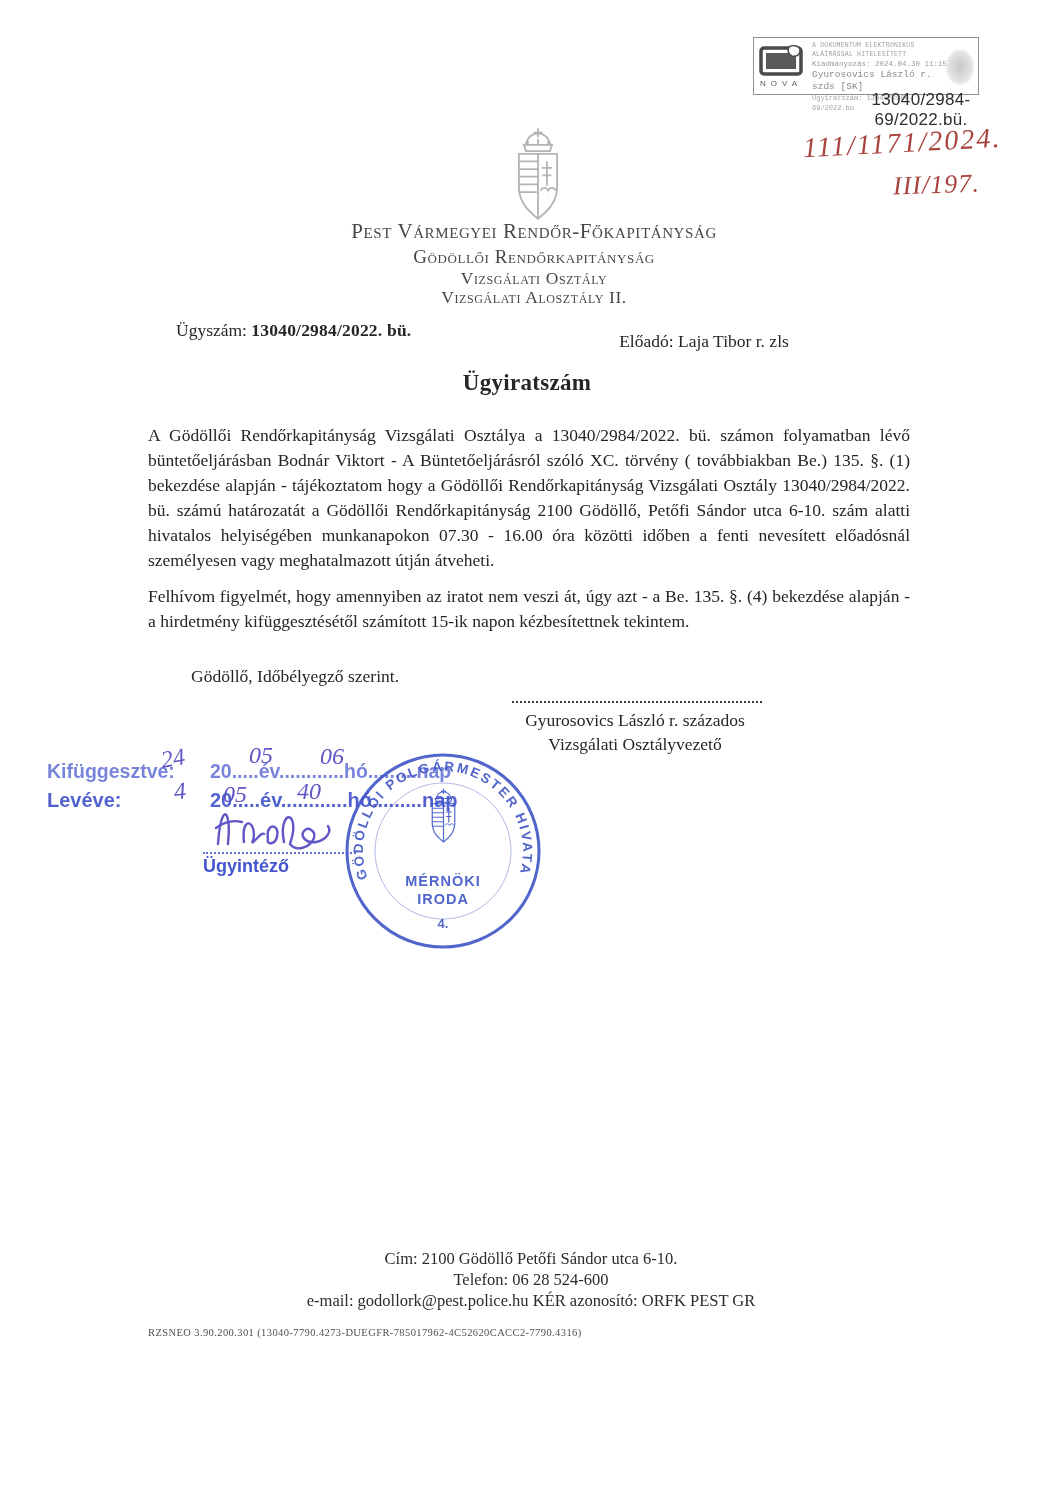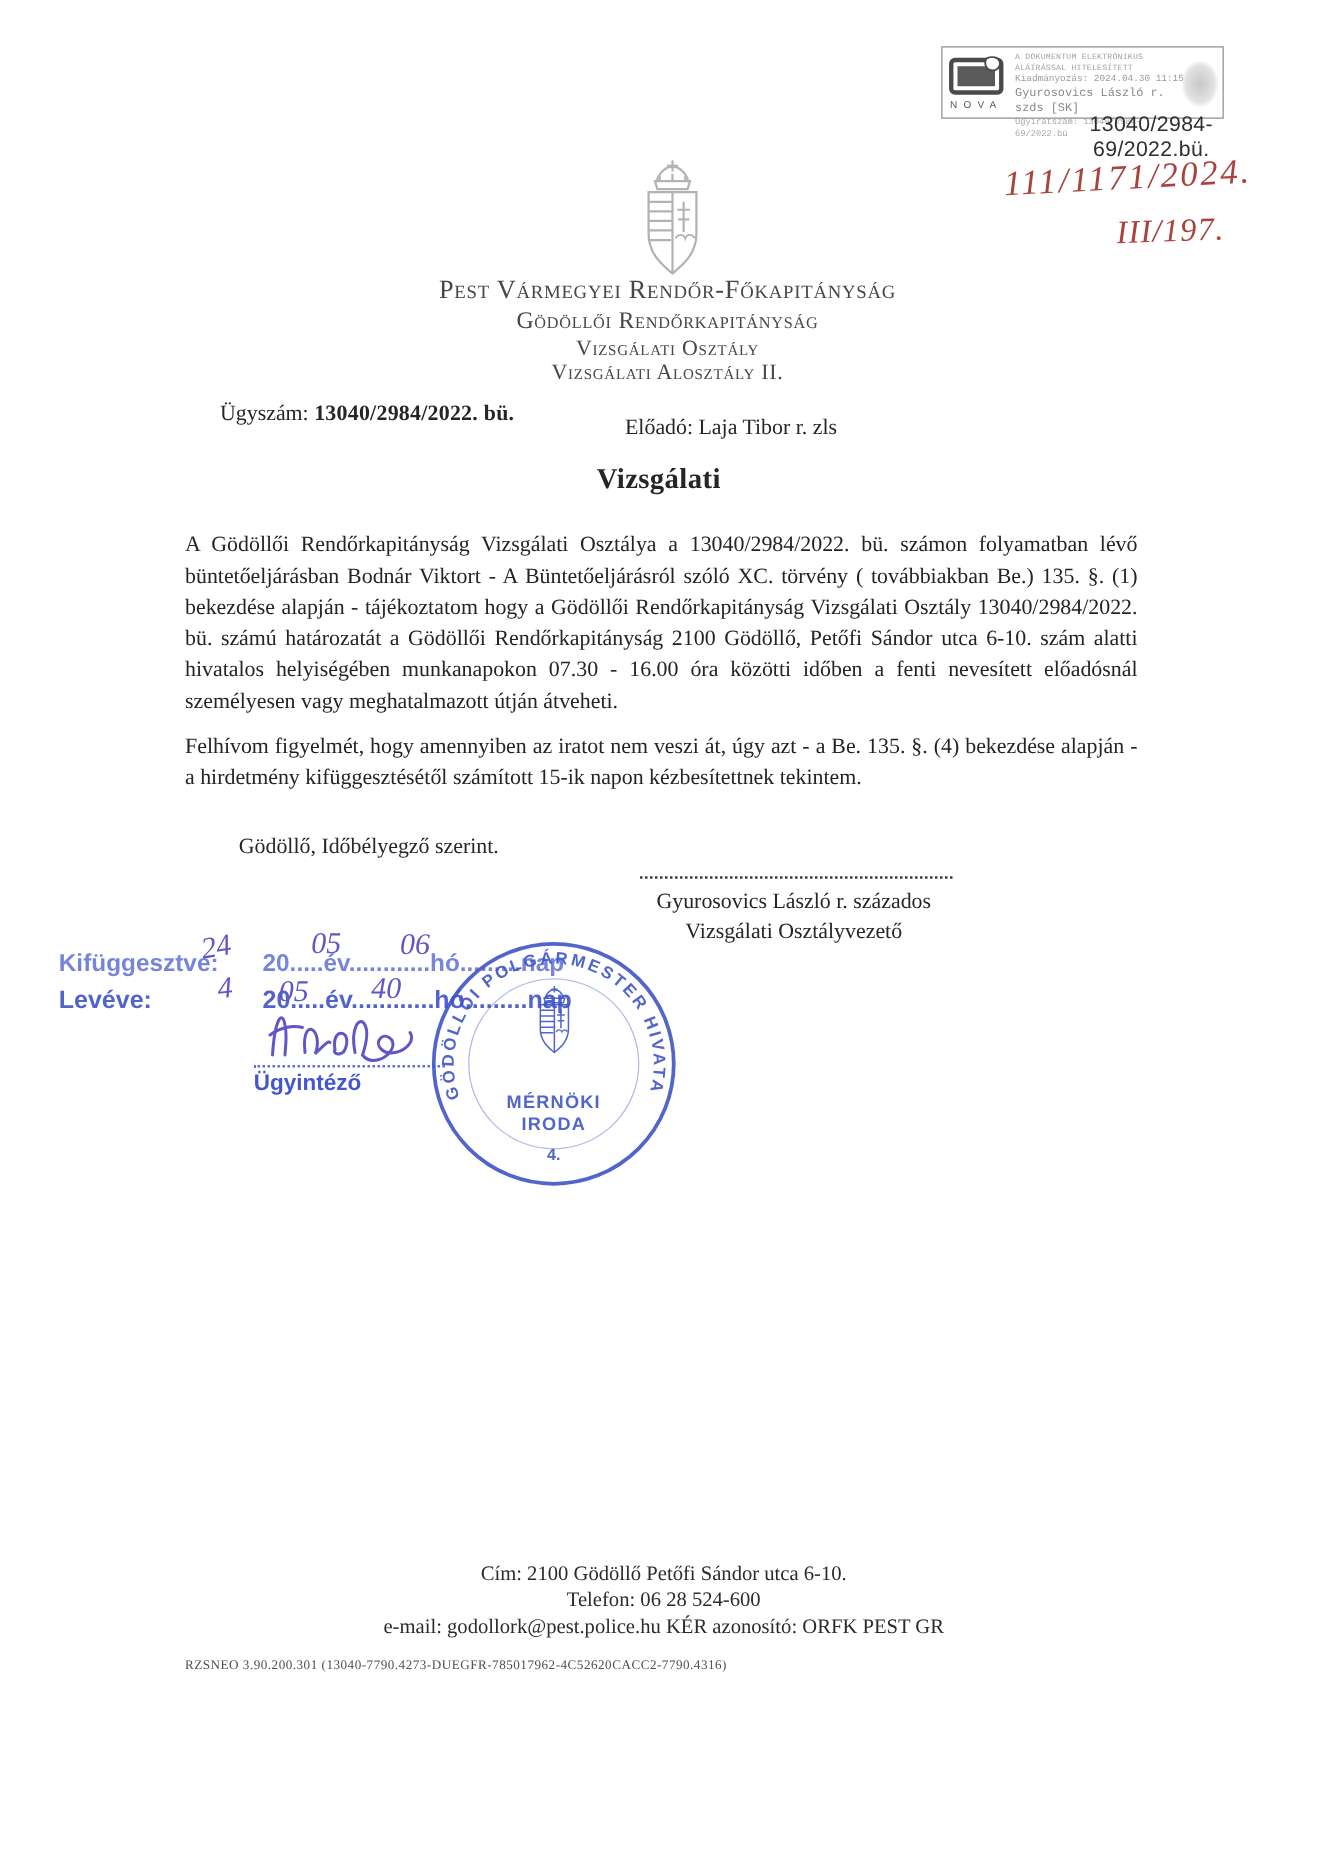--- a/index.html
+++ b/index.html
@@ -39,21 +39,21 @@
   
   .org-line { left:0; width:1068px; text-align:center; font-variant:small-caps;
     color:#474747; letter-spacing:0.6px; }
   .org-1 { top:219px; font-size:21px; }
   .org-2 { top:246px; font-size:19px; }
   .org-3 { top:268px; font-size:17.5px; }
   .org-4 { top:287px; font-size:17.5px; }
 
   .ugyszam { left:148px; top:320px; font-size:17.5px;margin-left:28px; }
   .ugyszam b { letter-spacing:0.2px; }
-  .eloado { left:500px; top:331px; width:408px; text-align:left; font-size:17.5px; }
+  .eloado { left:500px; top:331px; width:408px; text-align:center; font-size:17.5px; }
 
   .doc-title { left:0px; top:370px; width:1054px; text-align:center;
     font-size:23px; font-weight:bold; letter-spacing:0.3px; }
 
   .body-par { left:148px; width:762px; text-align:justify;
     font-size:17.5px; line-height:25px; color:#242424; }
   .par-1 { top:423px; }
   .par-2 { top:584px; }
 
   .dateline { left:148px; top:666px; font-size:17.5px;margin-left:43px; }
@@ -130,21 +130,21 @@
   </svg>
 
   <div class="abs org-line org-1">Pest Vármegyei Rendőr-Főkapitányság</div>
   <div class="abs org-line org-2">Gödöllői Rendőrkapitányság</div>
   <div class="abs org-line org-3">Vizsgálati Osztály</div>
   <div class="abs org-line org-4">Vizsgálati Alosztály II.</div>
 
   <div class="abs ugyszam"><span>Ügyszám: </span><b>13040/2984/2022. bü.</b></div>
   <div class="abs eloado">Előadó: Laja Tibor r. zls</div>
 
-  <div class="abs doc-title">Vizsgálati</div>
+  <div class="abs doc-title">Ügyiratszám</div>
 
   <div class="abs body-par par-1">A Gödöllői Rendőrkapitányság Vizsgálati Osztálya a 13040/2984/2022. bü. számon folyamatban lévő büntetőeljárásban Bodnár Viktort - A Büntetőeljárásról szóló XC. törvény ( továbbiakban Be.) 135. §. (1) bekezdése alapján - tájékoztatom hogy a Gödöllői Rendőrkapitányság Vizsgálati Osztály 13040/2984/2022. bü. számú határozatát a Gödöllői Rendőrkapitányság 2100 Gödöllő, Petőfi Sándor utca 6-10. szám alatti hivatalos helyiségében munkanapokon 07.30 - 16.00 óra közötti időben a fenti nevesített előadósnál személyesen vagy meghatalmazott útján átveheti.</div>
   <div class="abs body-par par-2">Felhívom figyelmét, hogy amennyiben az iratot nem veszi át, úgy azt - a Be. 135. §. (4) bekezdése alapján - a hirdetmény kifüggesztésétől számított 15-ik napon kézbesítettnek tekintem.</div>
 
   <div class="abs dateline">Gödöllő, Időbélyegző szerint.</div>
 
   <div class="abs sig-dots"></div>
   <div class="abs sig-name">Gyurosovics László r. százados</div>
   <div class="abs sig-role">Vizsgálati Osztályvezető</div>
 

